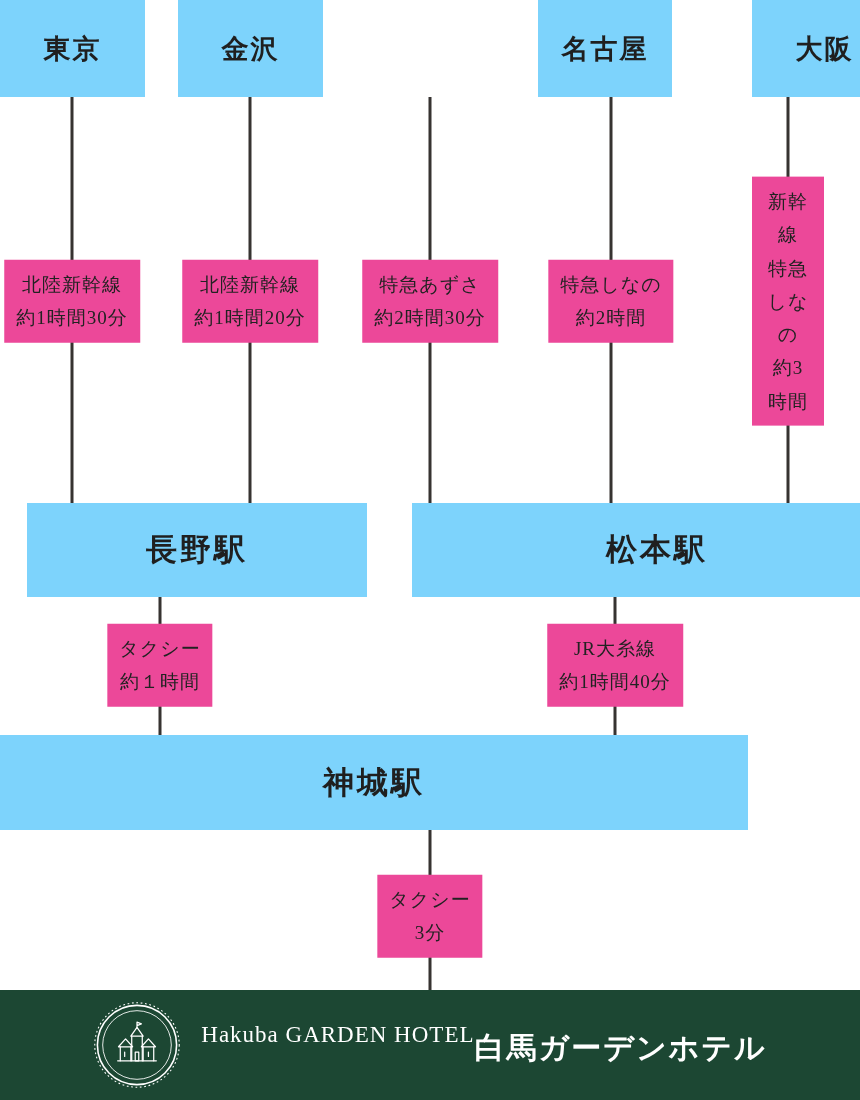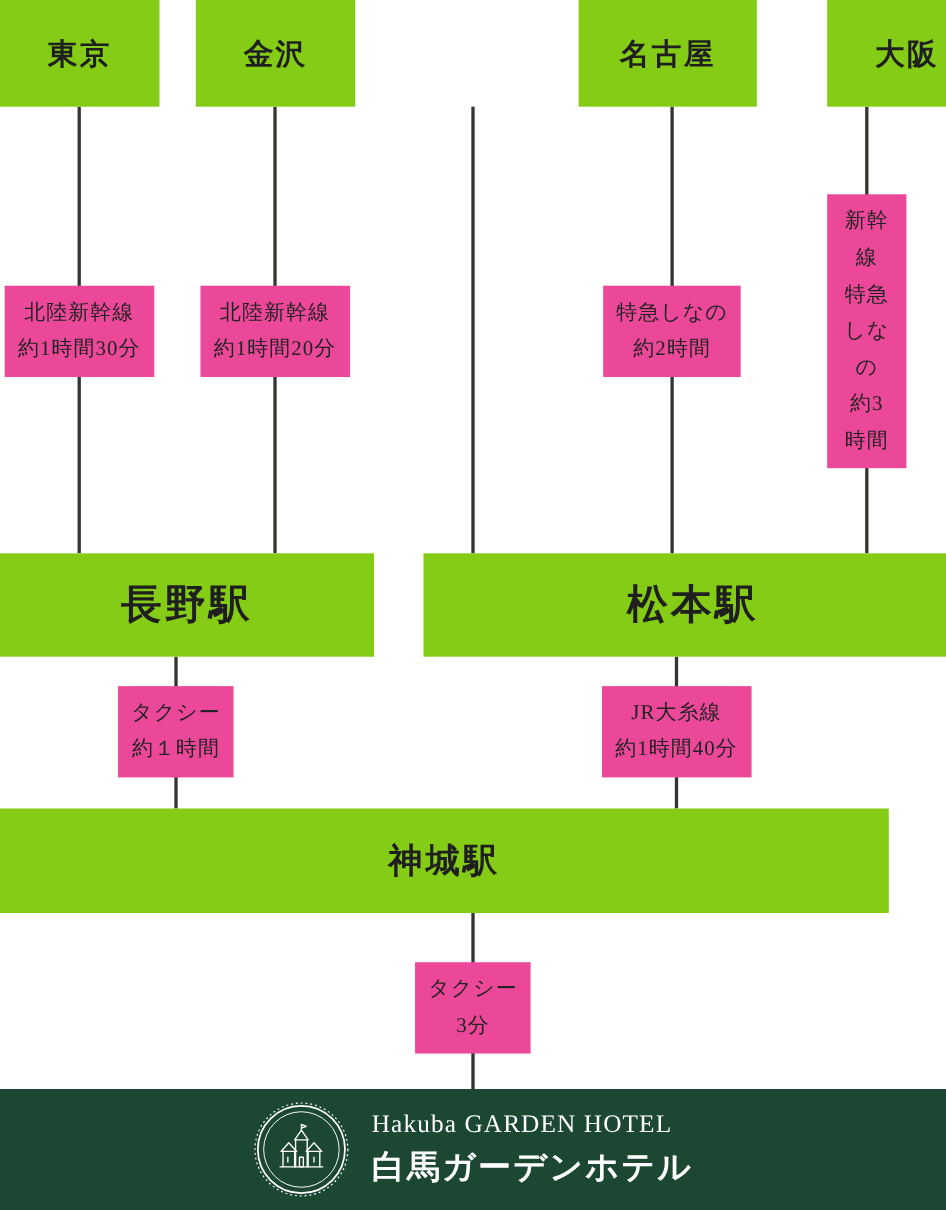--- a/index.html
+++ b/index.html
@@ -7,44 +7,45 @@
   body { font-family: "Liberation Serif", "DejaVu Serif", serif; }
   .stage {
     position: relative;
     width: 860px;
     height: 1100px;
     background: #ffffff;
     overflow: hidden;
   }
   .box {
     position: absolute;
-    background: #84cc16;
+    background: #7dd3fc;
     display: flex;
     align-items: center;
     justify-content: center;
     color: #1f1f1f;
     font-weight: 700;
   }
   .box.top {
     top: 0;
     height: 97px;
     width: 145px;
     font-size: 27px;
     letter-spacing: 2px;
   }
   .box.mid {
     top: 503px;
     height: 94px;
-    font-size: 37px;
+    font-size: 31px;
     letter-spacing: 3px;
+    margin-left: 27px;
   }
   .box.full {
     top: 735px;
     left: 0;
-    width: 808px;
+    width: 748px;
     height: 95px;
     font-size: 31px;
     letter-spacing: 3px;
   }
   .vline {
     position: absolute;
     width: 3px;
     background: #363331;
     transform: translateX(-50%);
   }
@@ -68,21 +69,21 @@
     width: 860px;
     height: 110px;
     background: #1c4733;
     display: flex;
     align-items: center;
     justify-content: center;
     gap: 20px;
     color: #ffffff;
   }
   .logo { width: 88px; height: 88px; flex: 0 0 auto; }
-  .footer-text { display: flex; flex-direction: column; justify-content: flex-start; }
+  .footer-text { display: flex; flex-direction: row; justify-content: flex-start; }
   .footer-text .en {
     font-size: 23px;
     letter-spacing: 1px;
     font-weight: 400;
   }
   .footer-text .ja {
     font-size: 30px;
     font-weight: 700;
     letter-spacing: 2px;
     margin-top: 6px;
@@ -103,31 +104,33 @@
   <div class="vline" style="left:615px; top:597px; height:138px"></div>
 
   <div class="vline" style="left:430px; top:830px; height:160px"></div>
 
   <div class="box top" style="left:0">
     <span>東京</span>
   </div>
   <div class="box top" style="left:178px">
     <span>金沢</span>
   </div>
-  <div class="box top" style="left:526px;width:162px">
+  <div class="box top" style="left:538px;width:134px">
     <span>名古屋</span>
   </div>
   <div class="box top" style="left:752px">
     <span>大阪</span>
   </div>
 
   <div class="route" style="left:72px;  top:301px">北陸新幹線
 約1時間30分</div>
   <div class="route" style="left:250px; top:301px">北陸新幹線
 約1時間20分</div>
+  <div class="route" style="left:430px; top:301px">特急あずさ
+約2時間30分</div>
   <div class="route" style="left:611px; top:301px">特急しなの
 約2時間</div>
   <div class="route" style="left:788px; top:301px">新幹線
 特急しなの
 約3時間</div>
 
   <div class="box mid" style="left:0;width:340px">
     <span>長野駅</span>
   </div>
   <div class="box mid" style="left:385px;width:490px">

